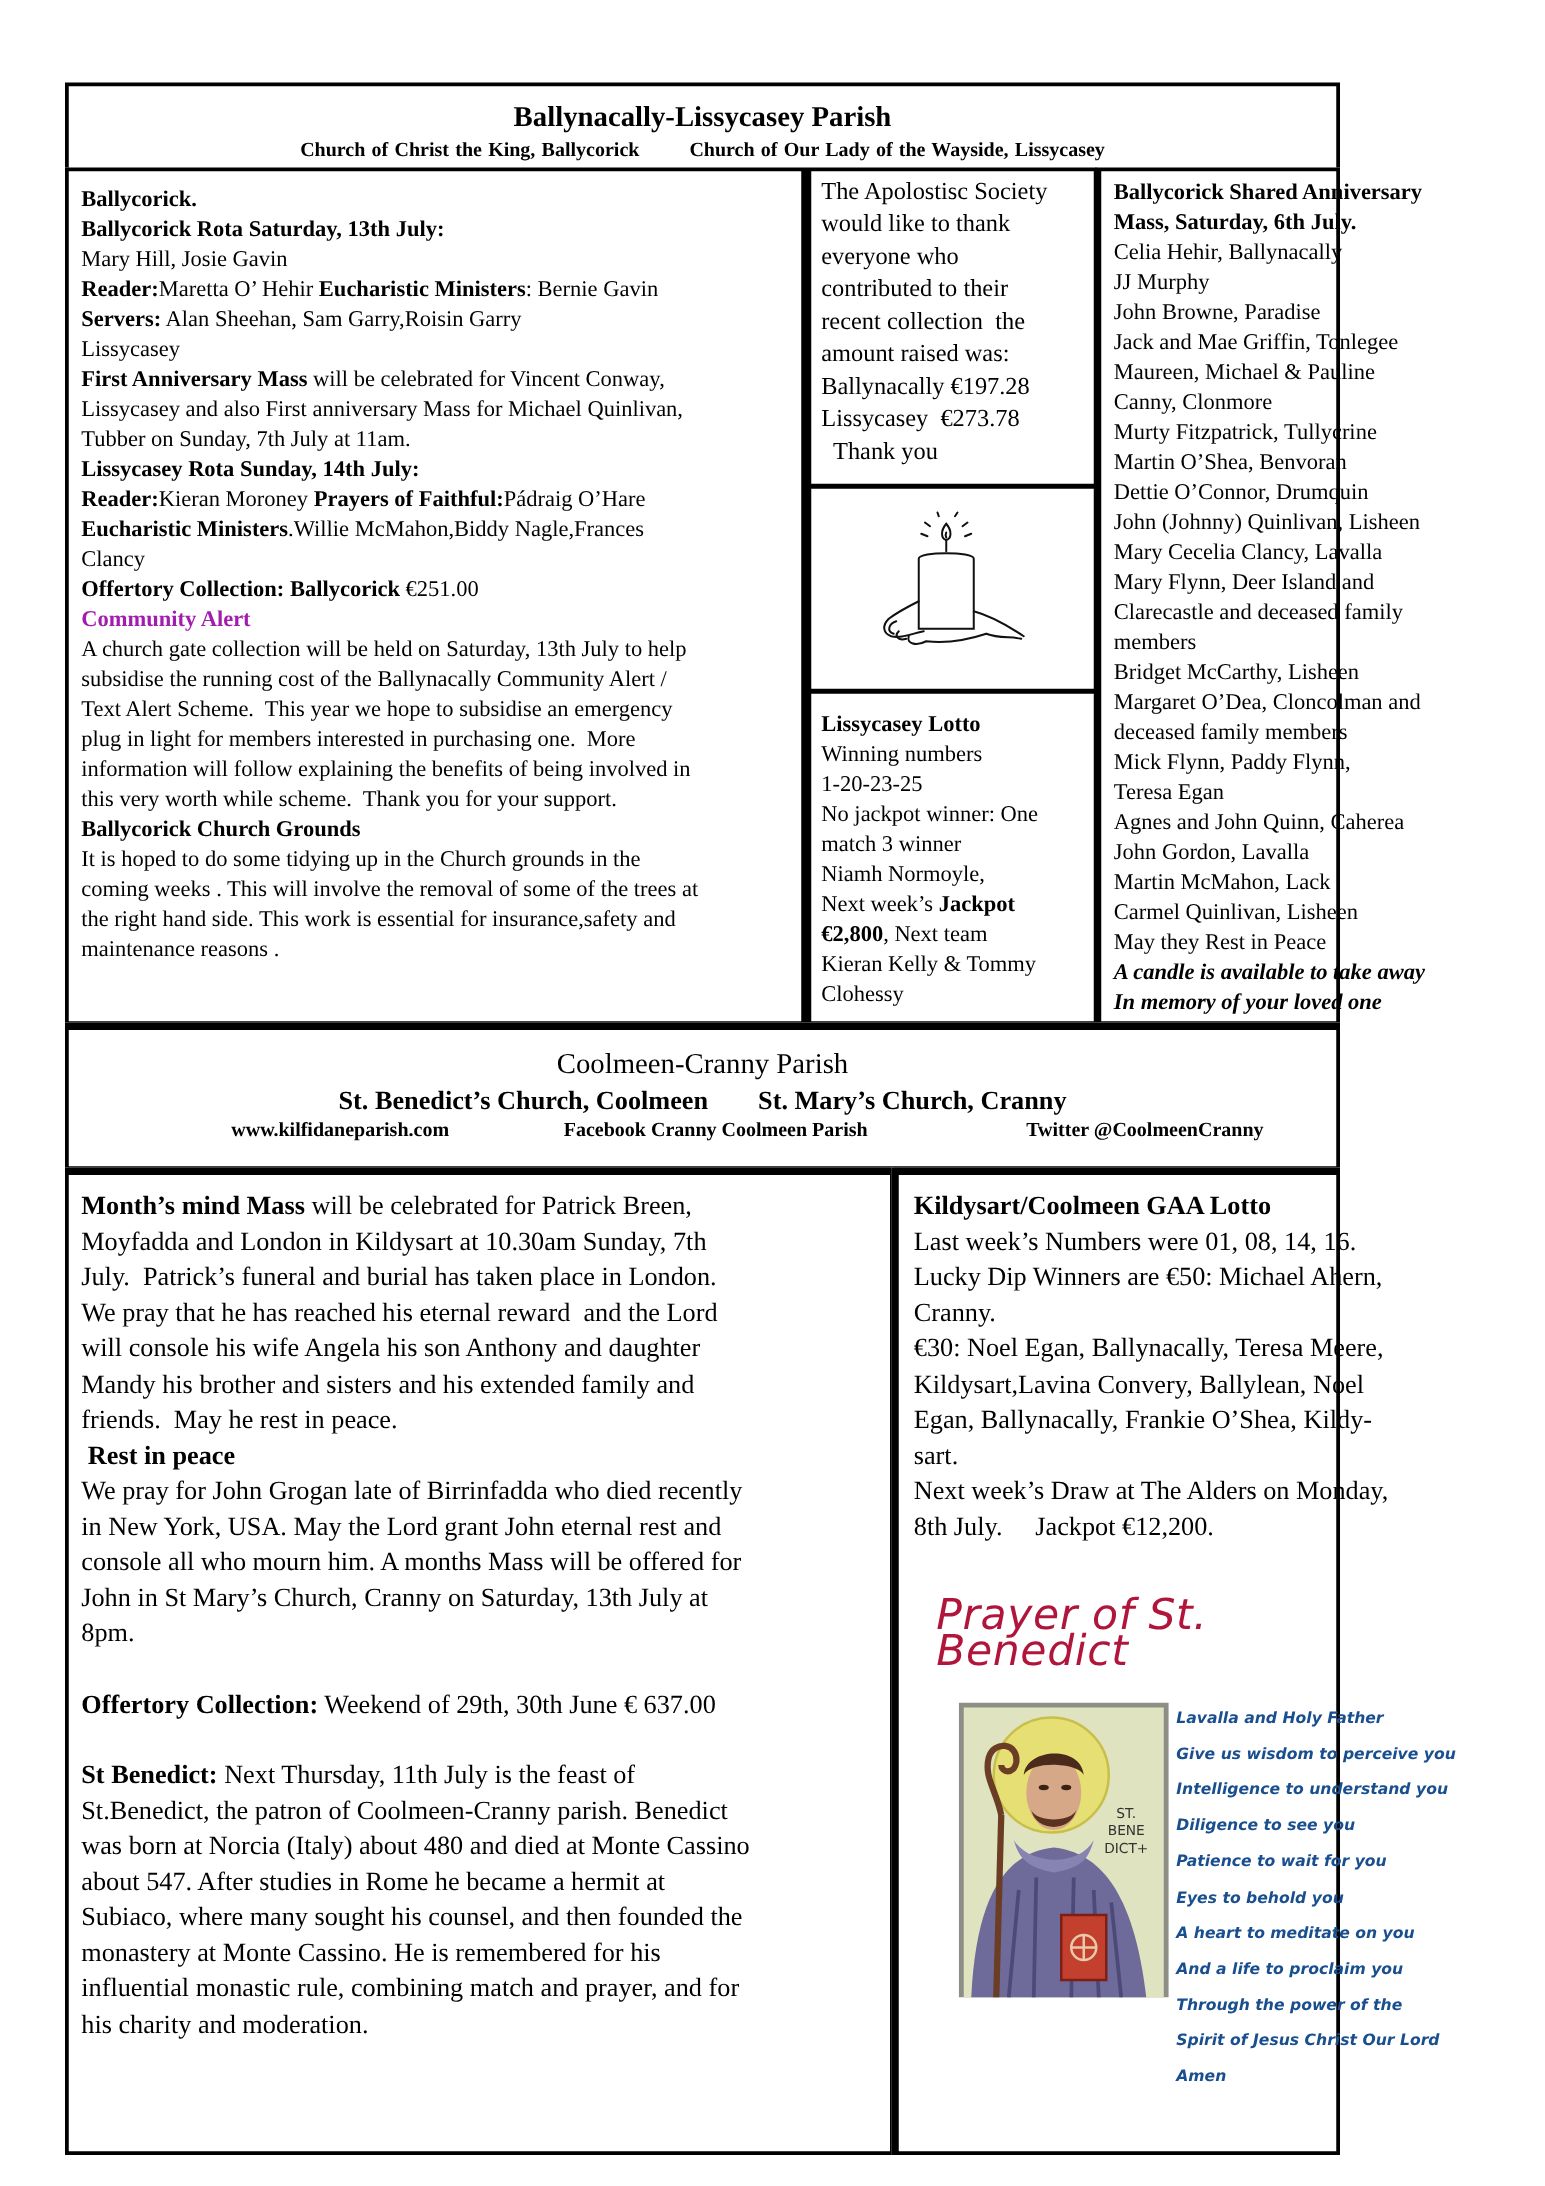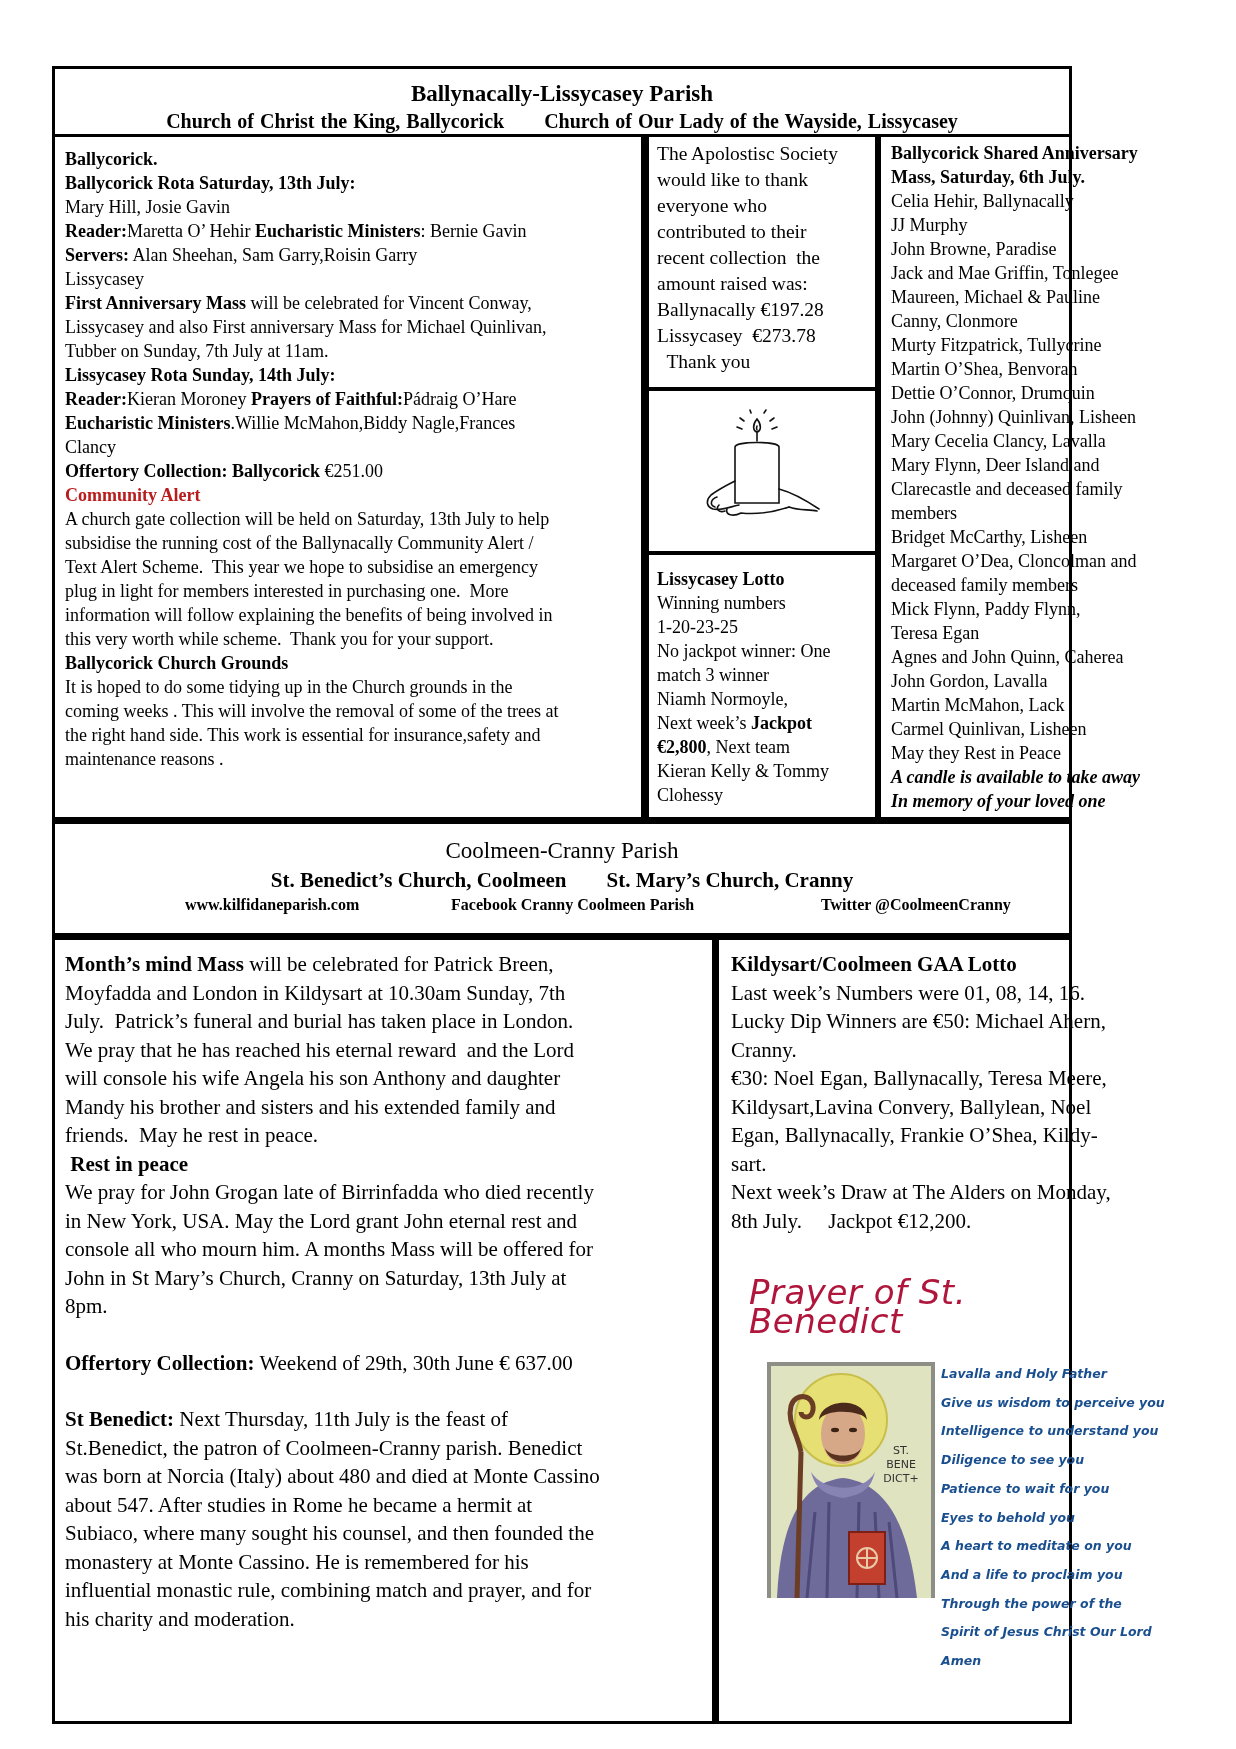--- a/index.html
+++ b/index.html
@@ -6,21 +6,21 @@
   body { width: 1236px; height: 1749px; position: relative; overflow: hidden;
          font-family: "Liberation Serif", "DejaVu Serif", serif; color: #000; }
   .box { position: absolute; border: 3px solid #000; box-sizing: border-box; background: #fff; }
   .b { font-weight: bold; }
   .i { font-style: italic; }
   .line { display: block; white-space: nowrap; }
 
   
   #hdr1 { left: 52px; top: 42px; width: 1020px; height: 86px; text-align: center; margin-top: 24px; }
   #hdr1 .t1 { font-size: 23px; font-weight: bold; margin-top: 11px; line-height: 28px; }
-  #hdr1 .t2 { font-size: 20px; font-weight: bold; line-height: 26px; word-spacing: 1px; }
+  #hdr1 .t2 { font-size: 16px; font-weight: bold; line-height: 26px; word-spacing: 1px; }
   #hdr1 .t2 span + span { margin-left: 40px; }
 
   
   #col-left { left: 52px; top: 134px; width: 592px; height: 686px; padding: 10px 0 0 10px;
               font-size: 18px; line-height: 24px; }
   #col-left .indent { padding-left: 190px; }
 
   
   #mid-apos { left: 644px; top: 134px; width: 234px; height: 256px; padding: 4px 0 0 8px;
               font-size: 19.5px; line-height: 26px; border-left-width: 5px; }
@@ -72,21 +72,21 @@
   <span class="line"><b>Servers:</b><span> Alan Sheehan, Sam Garry,Roisin Garry</span></span>
   <span class="line">Lissycasey</span>
   <span class="line"><b>First Anniversary Mass</b><span> will be celebrated for Vincent  Conway,</span></span>
   <span class="line">Lissycasey and also First anniversary Mass for Michael Quinlivan,</span>
   <span class="line">Tubber on Sunday, 7th July at 11am.</span>
   <span class="line b">Lissycasey Rota Sunday, 14th July:</span>
   <span class="line"><b>Reader:</b><span>Kieran Moroney </span><b>Prayers of Faithful:</b><span>Pádraig O’Hare</span></span>
   <span class="line"><b>Eucharistic Ministers</b><span>.Willie McMahon,Biddy Nagle,Frances</span></span>
   <span class="line">Clancy</span>
   <span class="line"><b>Offertory Collection: Ballycorick </b><span>€251.00</span></span>
-  <span class="line b" style="color:#b91c1c">Community Alert</span>
+  <span class="line b" style="color:#a21caf">Community Alert</span>
   <div id="community-lines">
       <span class="line" style="white-space: pre;">A church gate collection will be held on Saturday, 13th July to help</span>
       <span class="line" style="white-space: pre;">subsidise the running cost of the Ballynacally Community Alert /</span>
       <span class="line" style="white-space: pre;">Text Alert Scheme.  This year we hope to subsidise an emergency</span>
       <span class="line" style="white-space: pre;">plug in light for members interested in purchasing one.  More</span>
       <span class="line" style="white-space: pre;">information will follow explaining the benefits of being involved in</span>
       <span class="line" style="white-space: pre;">this very worth while scheme.  Thank you for your support.</span>
     </div>
   <span class="line b">Ballycorick Church Grounds</span>
   <div id="grounds-lines">

